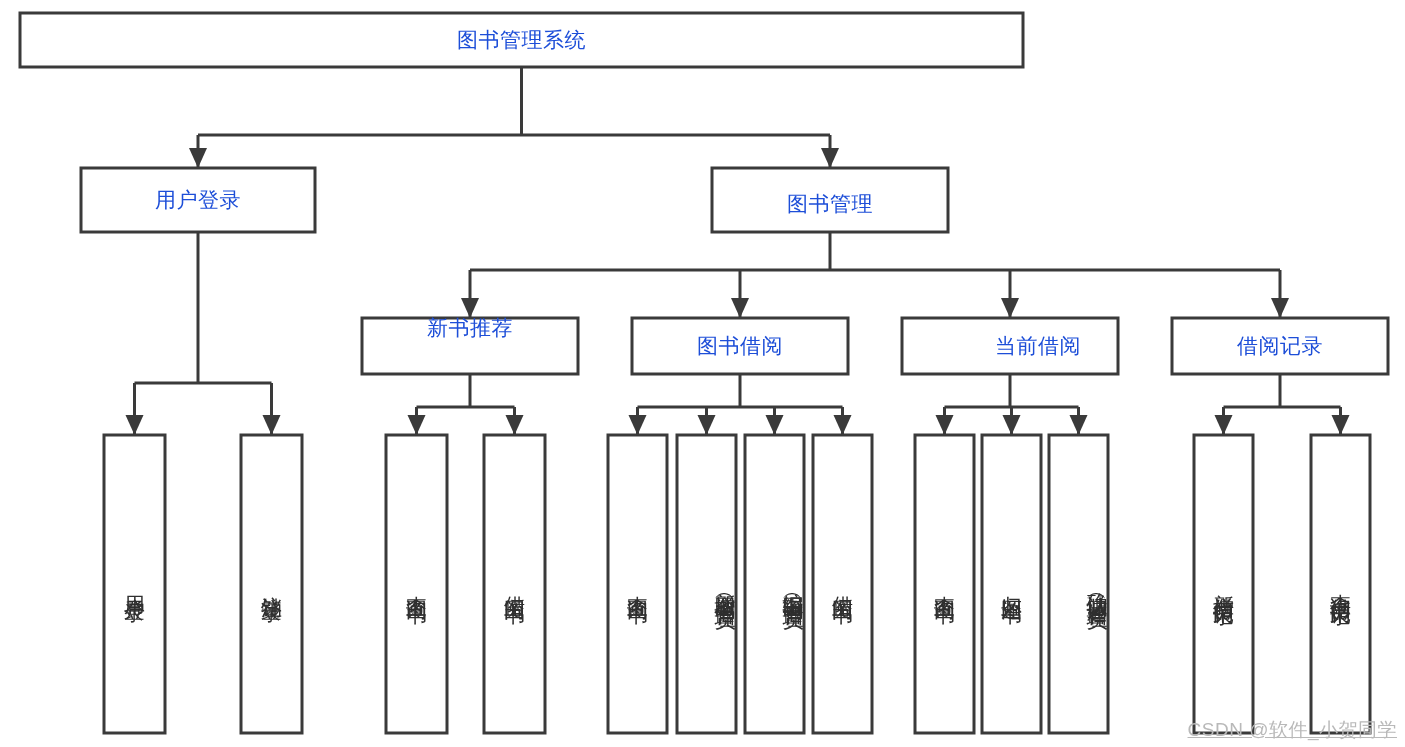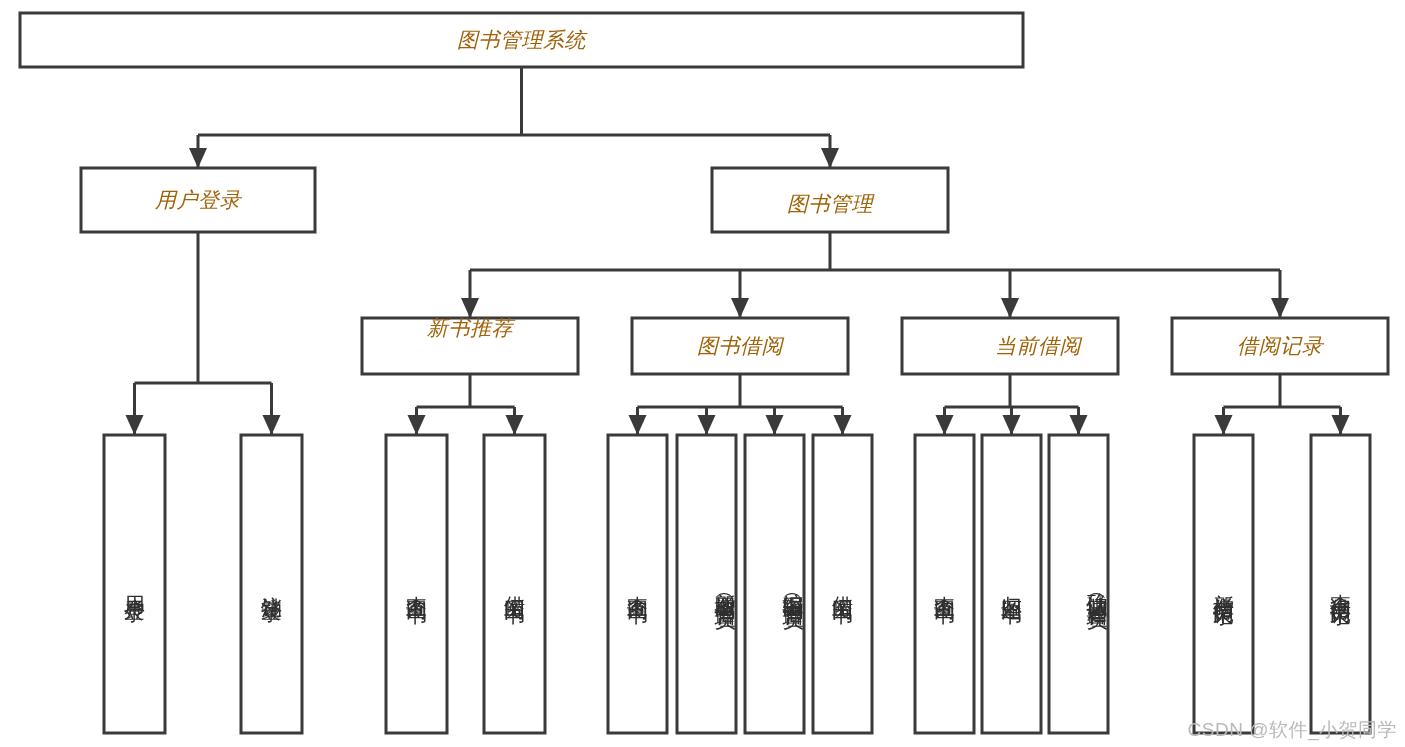--- a/index.html
+++ b/index.html
@@ -41,26 +41,25 @@
   .arrow-head {
     fill: #3a3a3a;
     stroke: none;
   }
   
   .h-label {
     position: absolute;
     display: flex;
     align-items: center;
     justify-content: center;
-    color: #a16207;
+    color: #1d4ed8;
     font-size: 21px;
     letter-spacing: 0.5px;
     white-space: nowrap;
     pointer-events: none;
-    font-style: italic;
   }
   .v-label {
     position: absolute;
     writing-mode: vertical-rl;
     text-orientation: upright;
     color: #2f2f2f;
     font-size: 21px;
     line-height: 1.05;
     letter-spacing: 2.5px;
     text-align: start;
@@ -74,20 +73,21 @@
   }
   .watermark {
     position: absolute;
     right: 8px;
     bottom: 4px;
     font-size: 19px;
     color: #b9b9b9;
     letter-spacing: 0.5px;
     white-space: nowrap;
     pointer-events: none;
+    text-decoration: underline;
   }
 </style>
 </head>
 <body>
 
 <div id="diagram-root">
 
   <svg class="diagram" id="diagram-svg" viewBox="0 0 1405 747" xmlns="http://www.w3.org/2000/svg">
     <g id="connectors">
         <line x1="521.5" y1="67" x2="521.5" y2="135" class="conn"></line>

